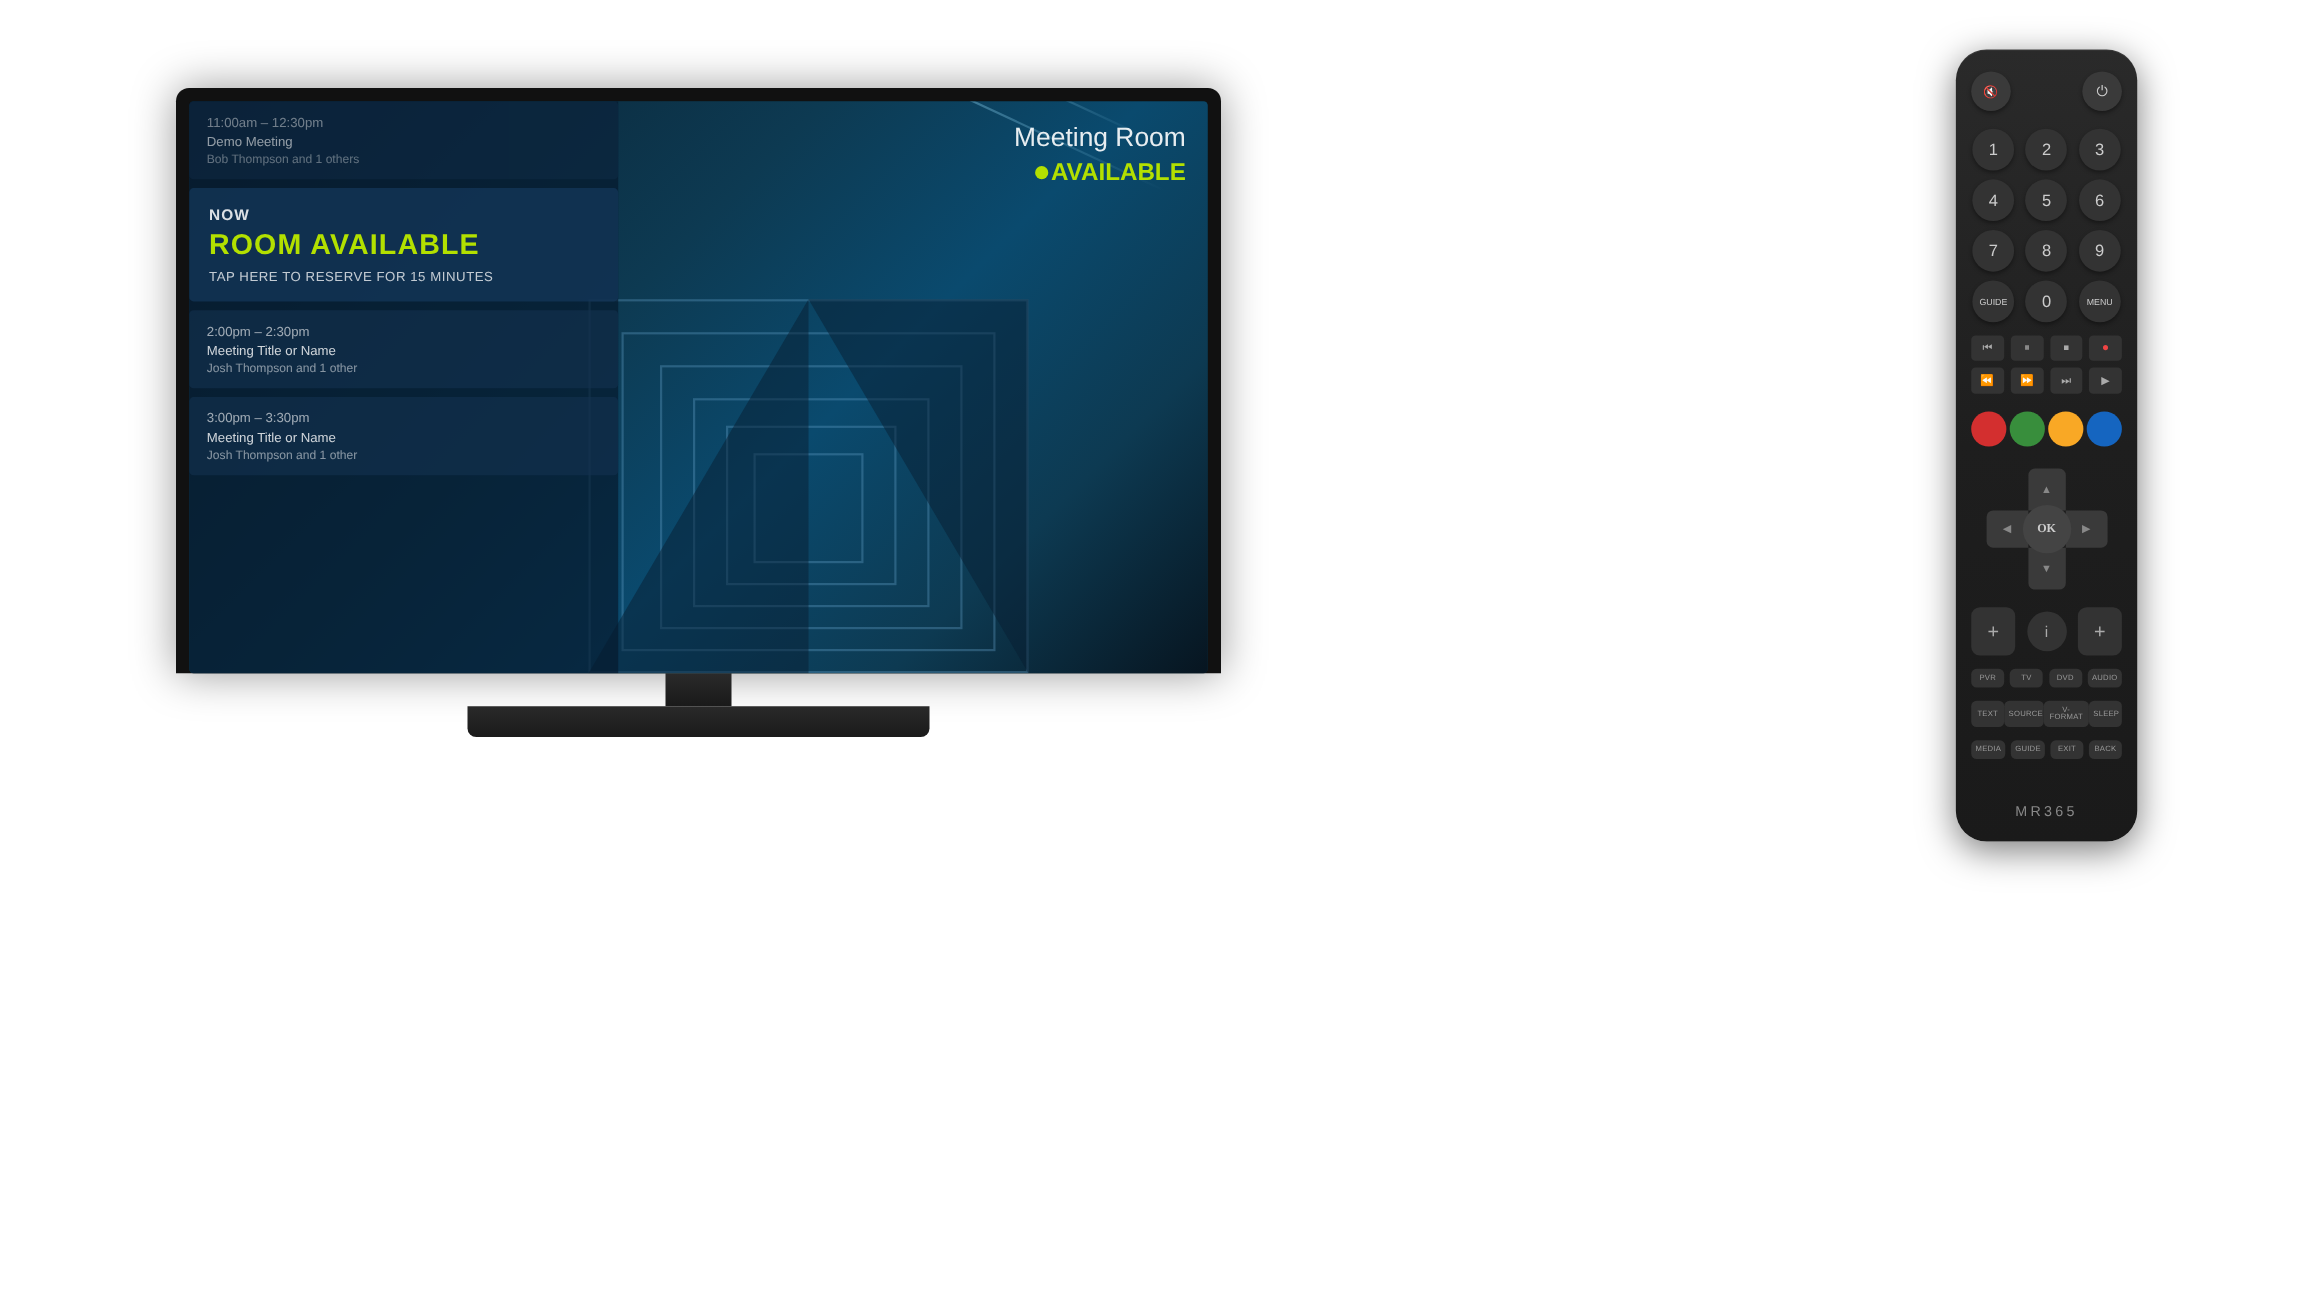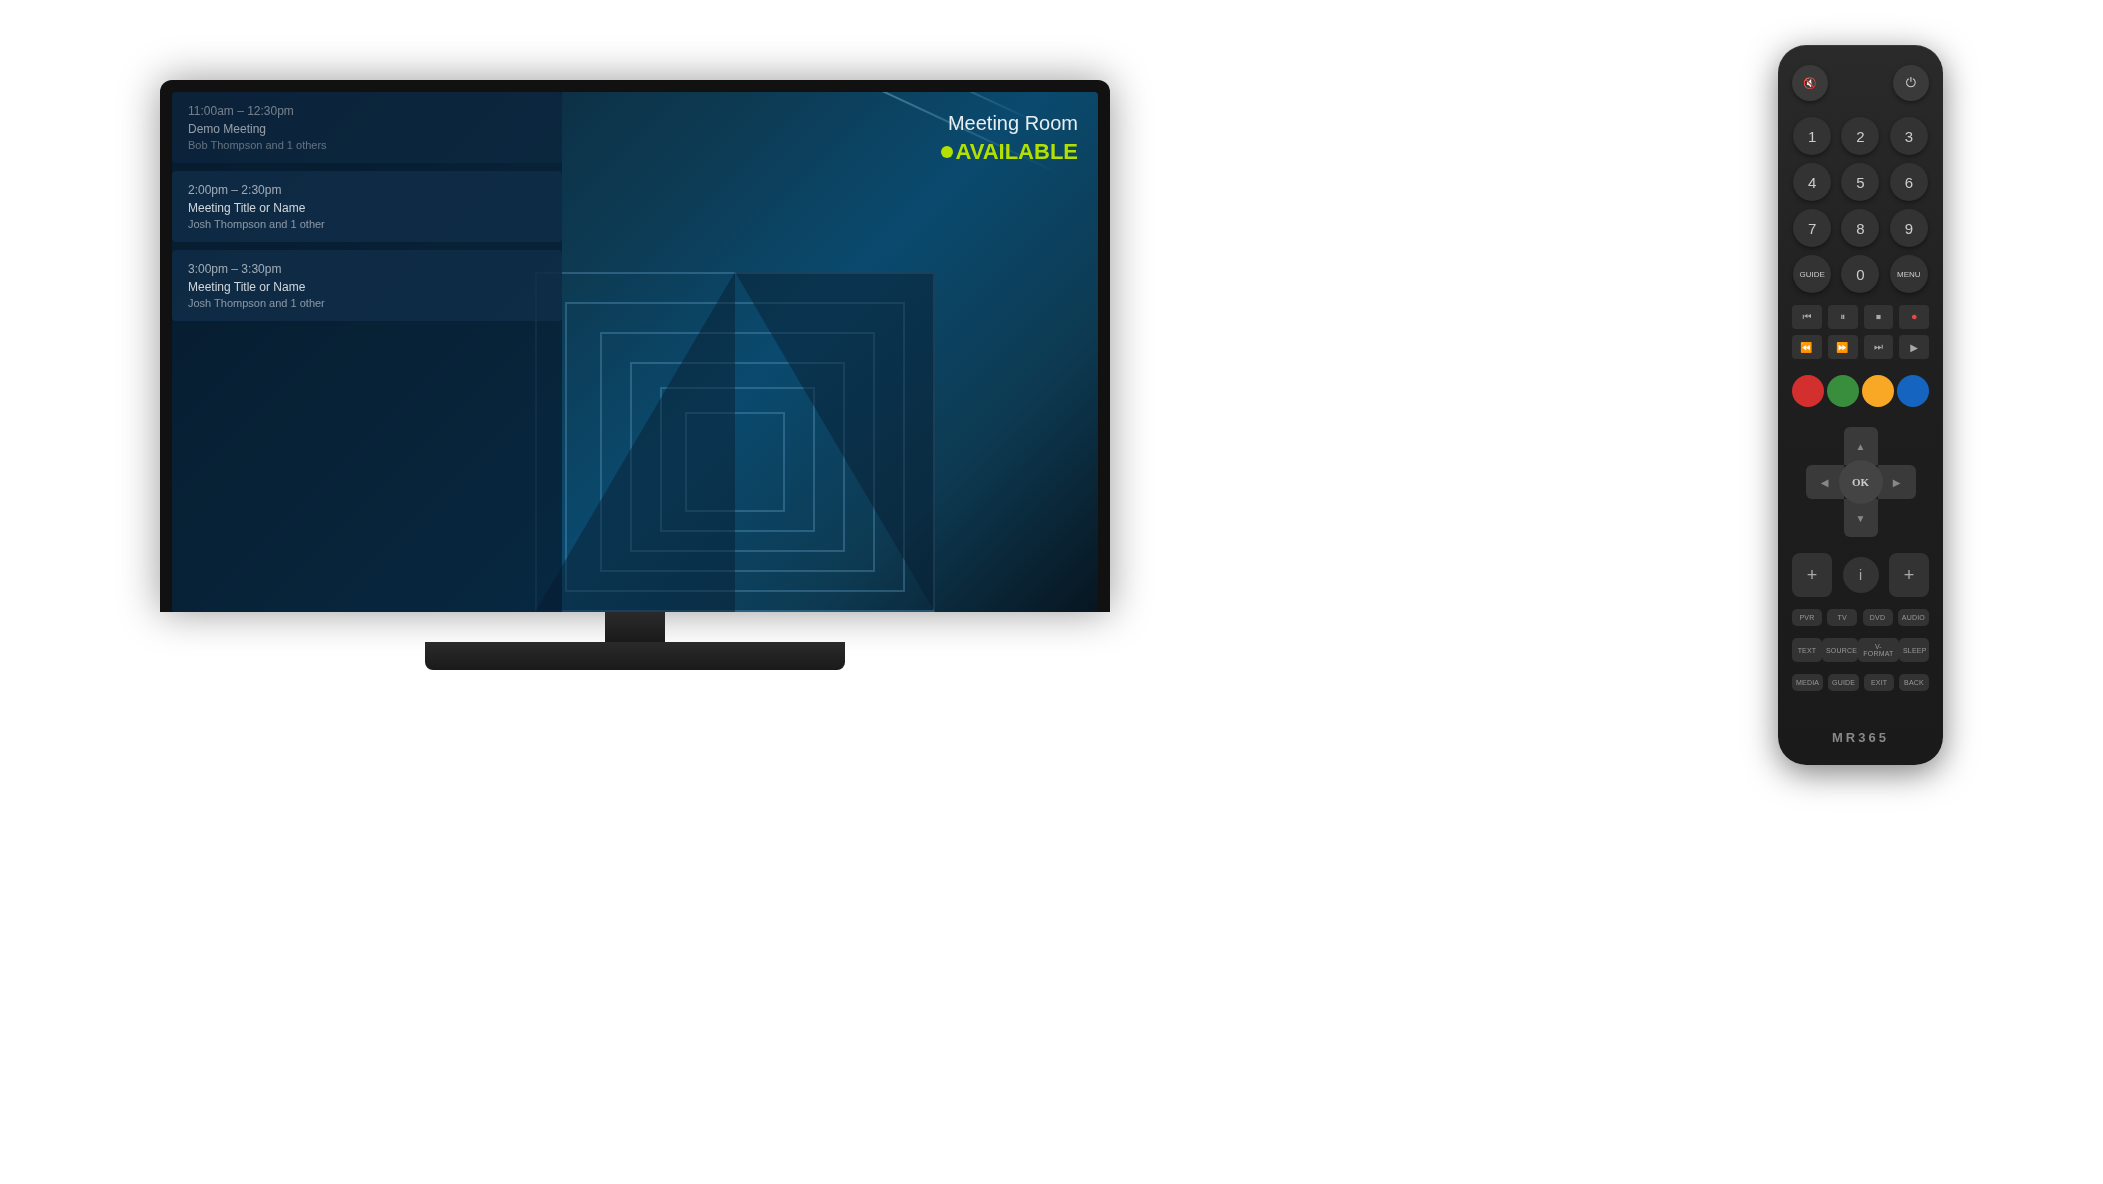--- a/index.html
+++ b/index.html
@@ -188,21 +188,21 @@
 
     
     .top-right {
       position: absolute;
       top: 20px;
       right: 20px;
       text-align: right;
     }
     .room-name {
       color: rgba(255,255,255,0.9);
-      font-size: 20px;
+      font-size: 24px;
       font-weight: 400;
       margin-bottom: 4px;
     }
     .availability-badge {
       display: flex;
       align-items: center;
       justify-content: flex-end;
       gap: 2px;
     }
     .dot-available {
@@ -465,21 +465,21 @@
       letter-spacing: 0.2px;
       text-align: center;
       min-width: 30px;
     }
 
     .remote-brand {
       color: #888;
       font-size: 13px;
       letter-spacing: 3px;
       margin-top: auto;
-      font-weight: 700;
+      font-weight: 400;
     }
   </style>
 </head>
 <body>
 
 <div class="tv-container">
   <div class="tv-screen-wrapper">
     <div class="tv-screen">
 
       <div class="tv-bg"></div>
@@ -501,20 +501,25 @@
       </div>
 
       <div class="left-panel">
 
         <div class="meeting-prev">
           <div class="meeting-time">11:00am – 12:30pm</div>
           <div class="meeting-title">Demo Meeting</div>
           <div class="meeting-attendees">Bob Thompson and 1 others</div>
         </div>
 
+        <div class="now-block">
+          <div class="now-label">NOW</div>
+          <div class="room-available">ROOM AVAILABLE</div>
+          <div class="tap-reserve">TAP HERE TO RESERVE FOR 15 MINUTES</div>
+        </div>
 
         <div class="meeting-future">
           <div class="meeting-time">2:00pm – 2:30pm</div>
           <div class="meeting-title">Meeting Title or Name</div>
           <div class="meeting-attendees">Josh Thompson and 1 other</div>
         </div>
 
         <div class="meeting-future">
           <div class="meeting-time">3:00pm – 3:30pm</div>
           <div class="meeting-title">Meeting Title or Name</div>

